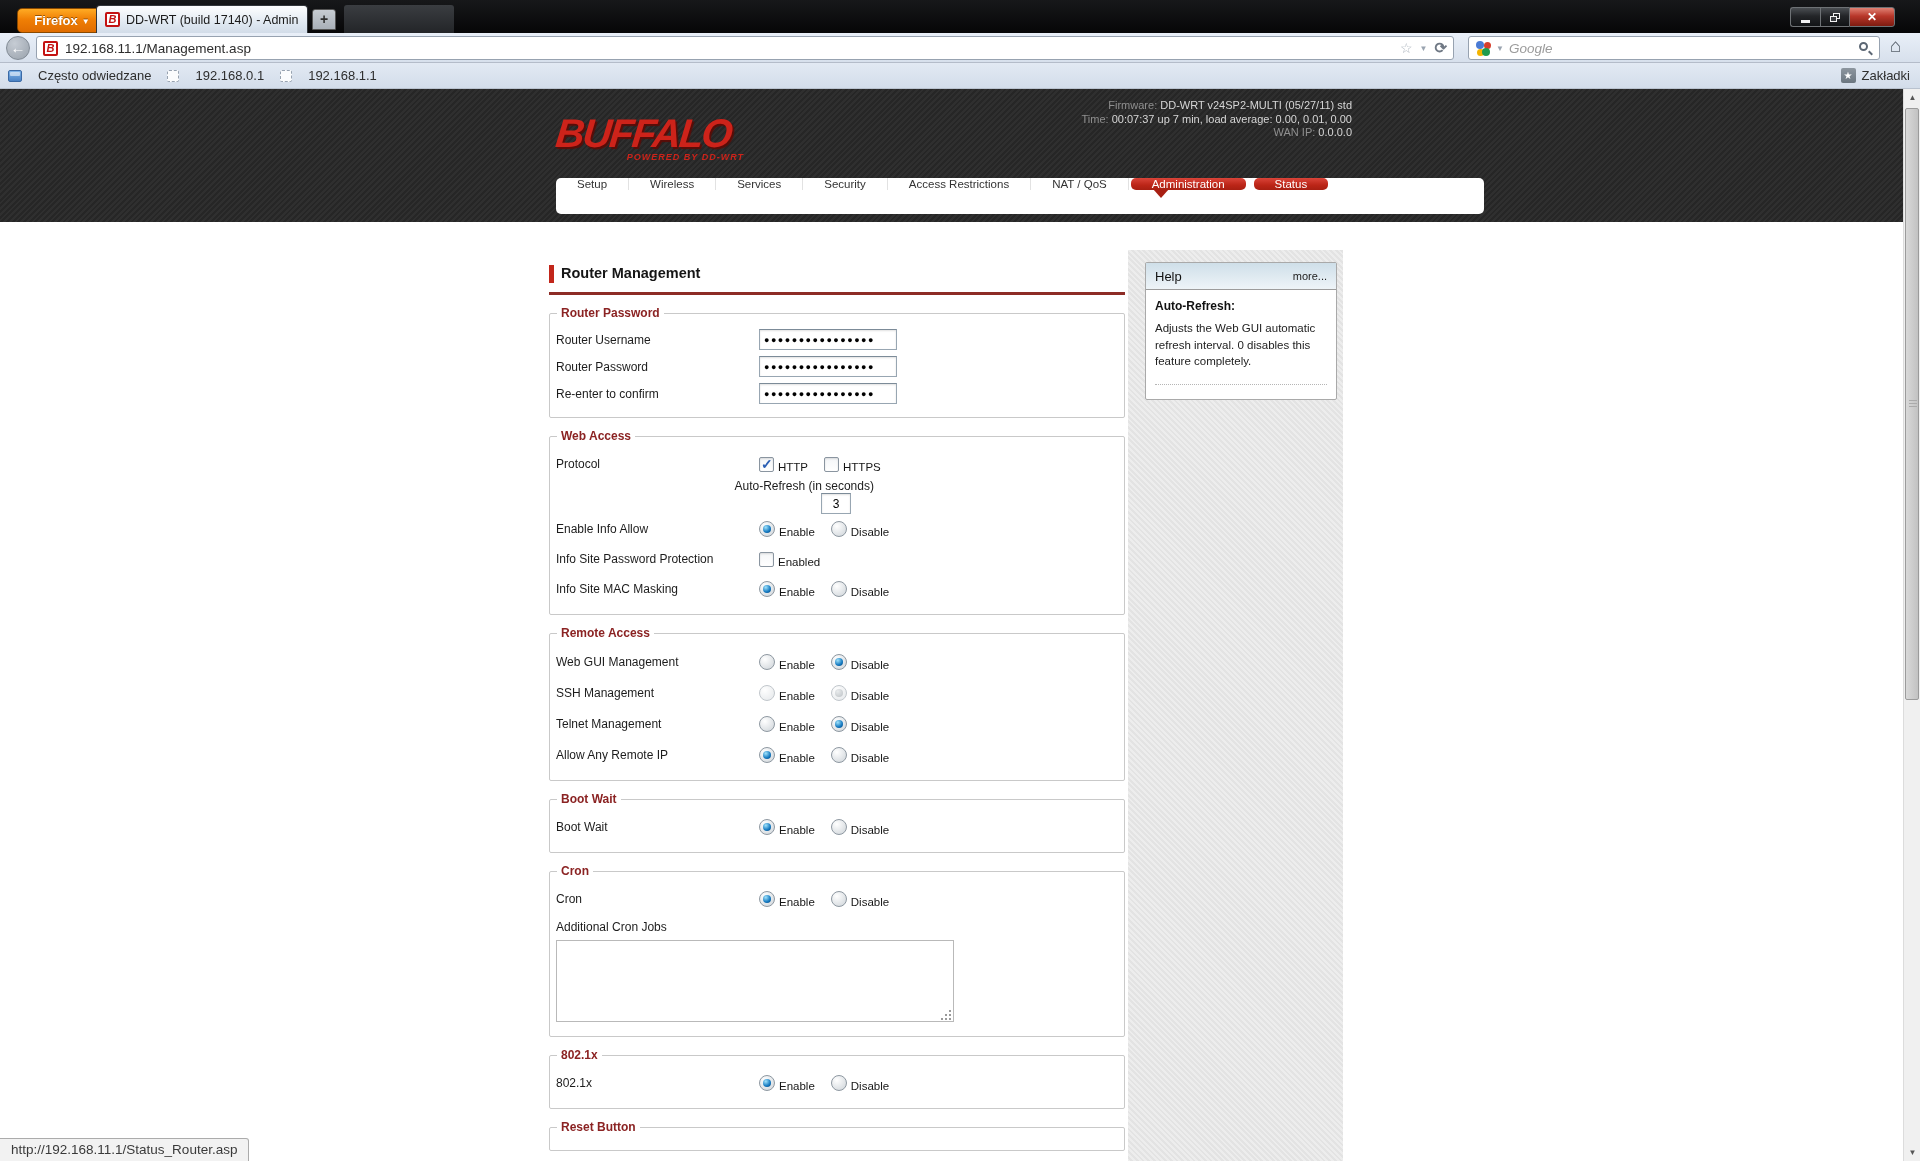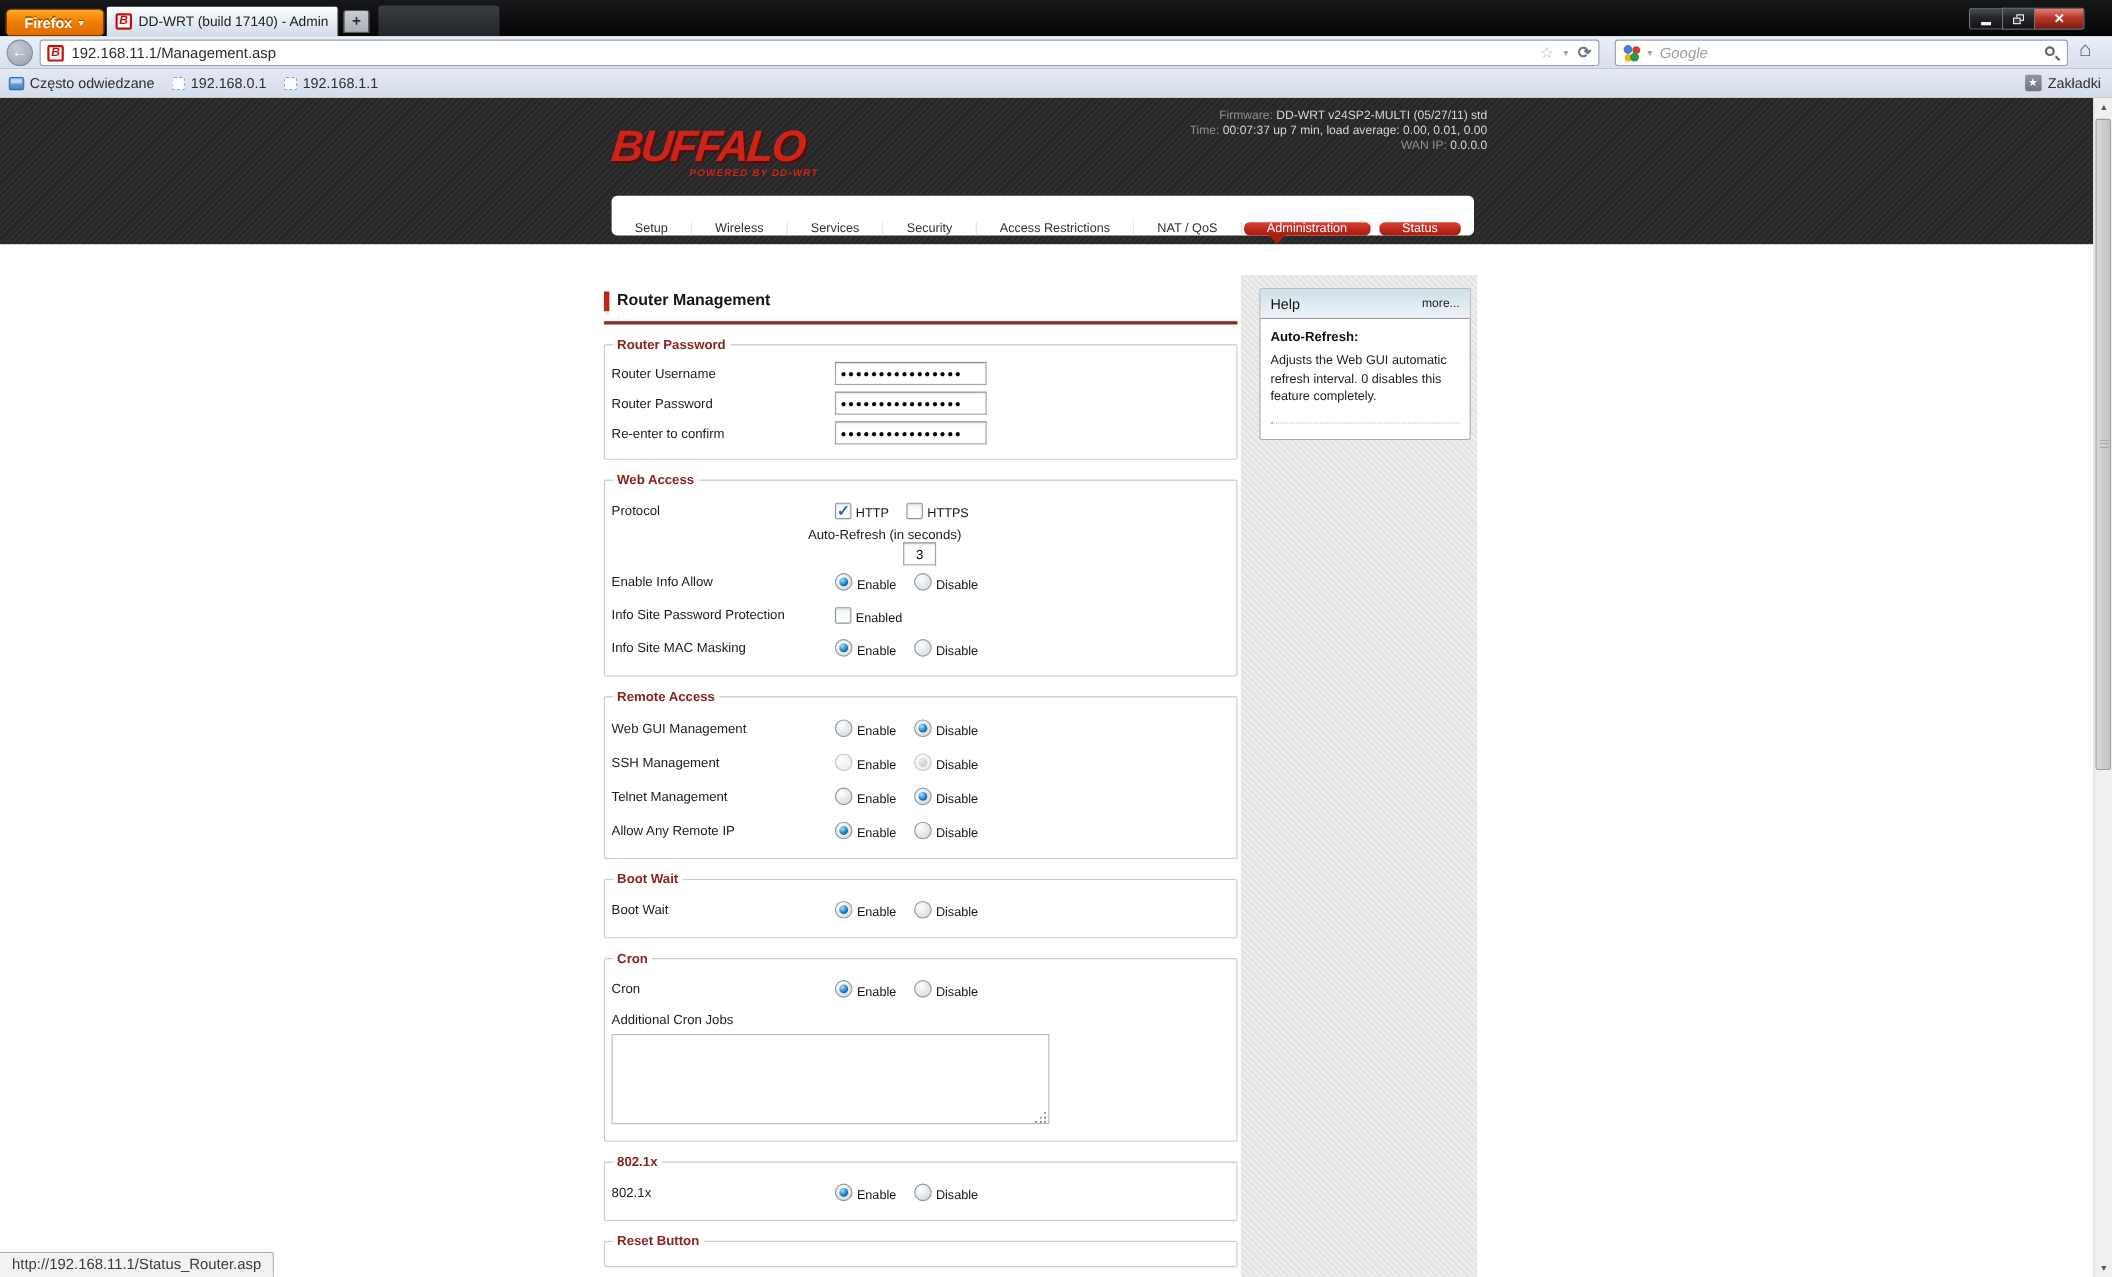--- a/index.html
+++ b/index.html
@@ -2,21 +2,21 @@
 <html><head>
 <meta charset="utf-8">
 <style>
   * { margin:0; padding:0; box-sizing:border-box; }
   html,body { width:1920px; height:1161px; overflow:hidden; font-family:"Liberation Sans",sans-serif; }
   #screen { position:relative; width:1920px; height:1161px; background:#fff; overflow:hidden; }
 
   
   #titlebar { position:absolute; left:0; top:0; width:1920px; height:33px;
     background:linear-gradient(#17181a,#060607); }
-  #ff-btn { position:absolute; left:5px; top:8px; width:90px; height:25px;
+  #ff-btn { position:absolute; left:17px; top:8px; width:90px; height:25px;
     background:linear-gradient(#ffab24,#f07f05 45%,#e06c00); border:1px solid #8a4a00;
     border-radius:5px; color:#fff; font-weight:bold; font-size:13px; text-align:center;
     line-height:23px; text-shadow:0 -1px 0 rgba(0,0,0,.4); cursor:pointer; }
   #ff-btn .caret { font-size:8px; margin-left:4px; vertical-align:1px; }
   #active-tab { position:absolute; left:96px; top:5px; width:212px; height:28px;
     background:linear-gradient(#fdfefe,#dde6f0 70%,#d2dce8); border:1px solid #33373c;
     border-bottom:none; border-radius:4px 4px 0 0; display:flex; align-items:center;
     padding:0 8px; gap:6px; }
   .favicon-b { width:15px; height:15px; background:#fff; border:2px solid #c41212;
     border-radius:2px; color:#c41212; font-weight:bold; font-style:italic; font-size:11px;
@@ -63,43 +63,43 @@
   .gball .b4 { width:8px; height:8px; background:#1f9c4d; right:1px; bottom:0; }
   #search-text { flex:1; font-size:13.5px; font-style:italic; color:#9b9b9b; }
   .magnifier { position:relative; width:13px; height:13px; cursor:pointer; }
   .magnifier .lens { position:absolute; width:9px; height:9px; border:2px solid #5c6774; border-radius:50%; left:0; top:0; }
   .magnifier .handle { position:absolute; width:5px; height:2px; background:#5c6774; transform:rotate(45deg); right:-1px; bottom:1px; }
   #home-btn { position:absolute; left:1890px; top:2px; font-size:19px; color:#59626d; cursor:pointer; }
 
   #bookmarksbar { position:absolute; left:0; top:63px; width:1920px; height:26px;
     background:linear-gradient(#e2e9f3,#d3ddea); border-bottom:1px solid #b9c2cf;
     display:flex; align-items:center; font-size:13px; color:#2e2e2e; }
-  .bm-item { display:flex; align-items:center; gap:5px; padding:0 8px; height:100%; cursor:pointer;justify-content:space-between; }
+  .bm-item { display:flex; align-items:center; gap:16px; padding:0 8px; height:100%; cursor:pointer;justify-content:space-between; }
   .bm-folder-icon { width:14px; height:12px; background:linear-gradient(#7fb3e8,#4a82c4);
     border:1px solid #3a6aa6; border-radius:2px; position:relative; }
   .bm-folder-icon::before { content:""; position:absolute; left:1px; top:1px; width:10px; height:4px;
     background:rgba(255,255,255,.55); border-radius:1px; }
   .bm-dashed-icon { width:12px; height:12px; border:1px dashed #97a2b0; background:#fbfcfd; border-radius:2px; }
   #bm-right { margin-left:auto; display:flex; align-items:center; gap:6px; padding-right:10px; cursor:pointer; }
   .bm-star-icon { width:15px; height:15px; background:linear-gradient(#8d969f,#6b7680); border-radius:2px;
     color:#fff; font-size:10px; line-height:15px; text-align:center; }
 
   
   #viewport { position:absolute; left:0; top:89px; width:1903px; height:1072px; background:#fff; overflow:hidden; }
   #pageheader { position:absolute; left:0; top:0; width:1903px; height:133px;
     background:repeating-linear-gradient(135deg,#2f2f2f 0 2px,#262626 2px 4px); }
   #logo { position:absolute; left:556px; top:22px; width:200px; }
   #logo-main { font-size:40px; font-weight:bold; font-style:italic; letter-spacing:-2px;
     color:#cd231a; text-shadow:2px 2px 1px #5a0d08; transform:skewX(-6deg); }
   #logo-sub { font-size:9px; font-weight:bold; font-style:italic; color:#cd231a;
     letter-spacing:1px; text-align:right; width:188px; margin-top:-4px; }
   #fw-info { position:absolute; right:551px; top:10px; text-align:right; font-size:11px; line-height:13.5px; }
   #fw-info .lbl { color:#8f8f8f; } #fw-info .val { color:#d6d6d6; }
-  #navtabs { position:absolute; left:556px; top:89px; width:784px; height:36px; background:#fff;
-    border-radius:5px; display:flex; align-items:flex-end; overflow:visible; }
+  #navtabs { position:absolute; left:556px; top:89px; width:928px; height:36px; background:#fff;
+    border-radius:5px; display:flex; align-items:flex-start; overflow:visible; }
   .navtab { display:flex; align-items:center; padding:0 21px; font-size:11.5px; color:#333;
     border-right:1px solid #e2e2e2; cursor:pointer; white-space:nowrap; }
   .navtab:first-child { border-radius:5px 0 0 5px; }
   .navtab.red { background:linear-gradient(#da4439,#bb2517 60%,#a81f12); color:#fff;
     border-radius:5px; border-right:none; margin-left:2px; position:relative; }
   .navtab.red.gap { margin-left:8px; }
   .navtab.red .ptr { position:absolute; left:22px; bottom:-8px; width:0; height:0;
     border-left:8px solid transparent; border-right:8px solid transparent; border-top:9px solid #a81f12; }
   #redbar { position:absolute; left:0; top:133px; width:1903px; height:28px; background:#c2261a;
     display:flex; align-items:center; padding-left:556px; gap:6px; }

